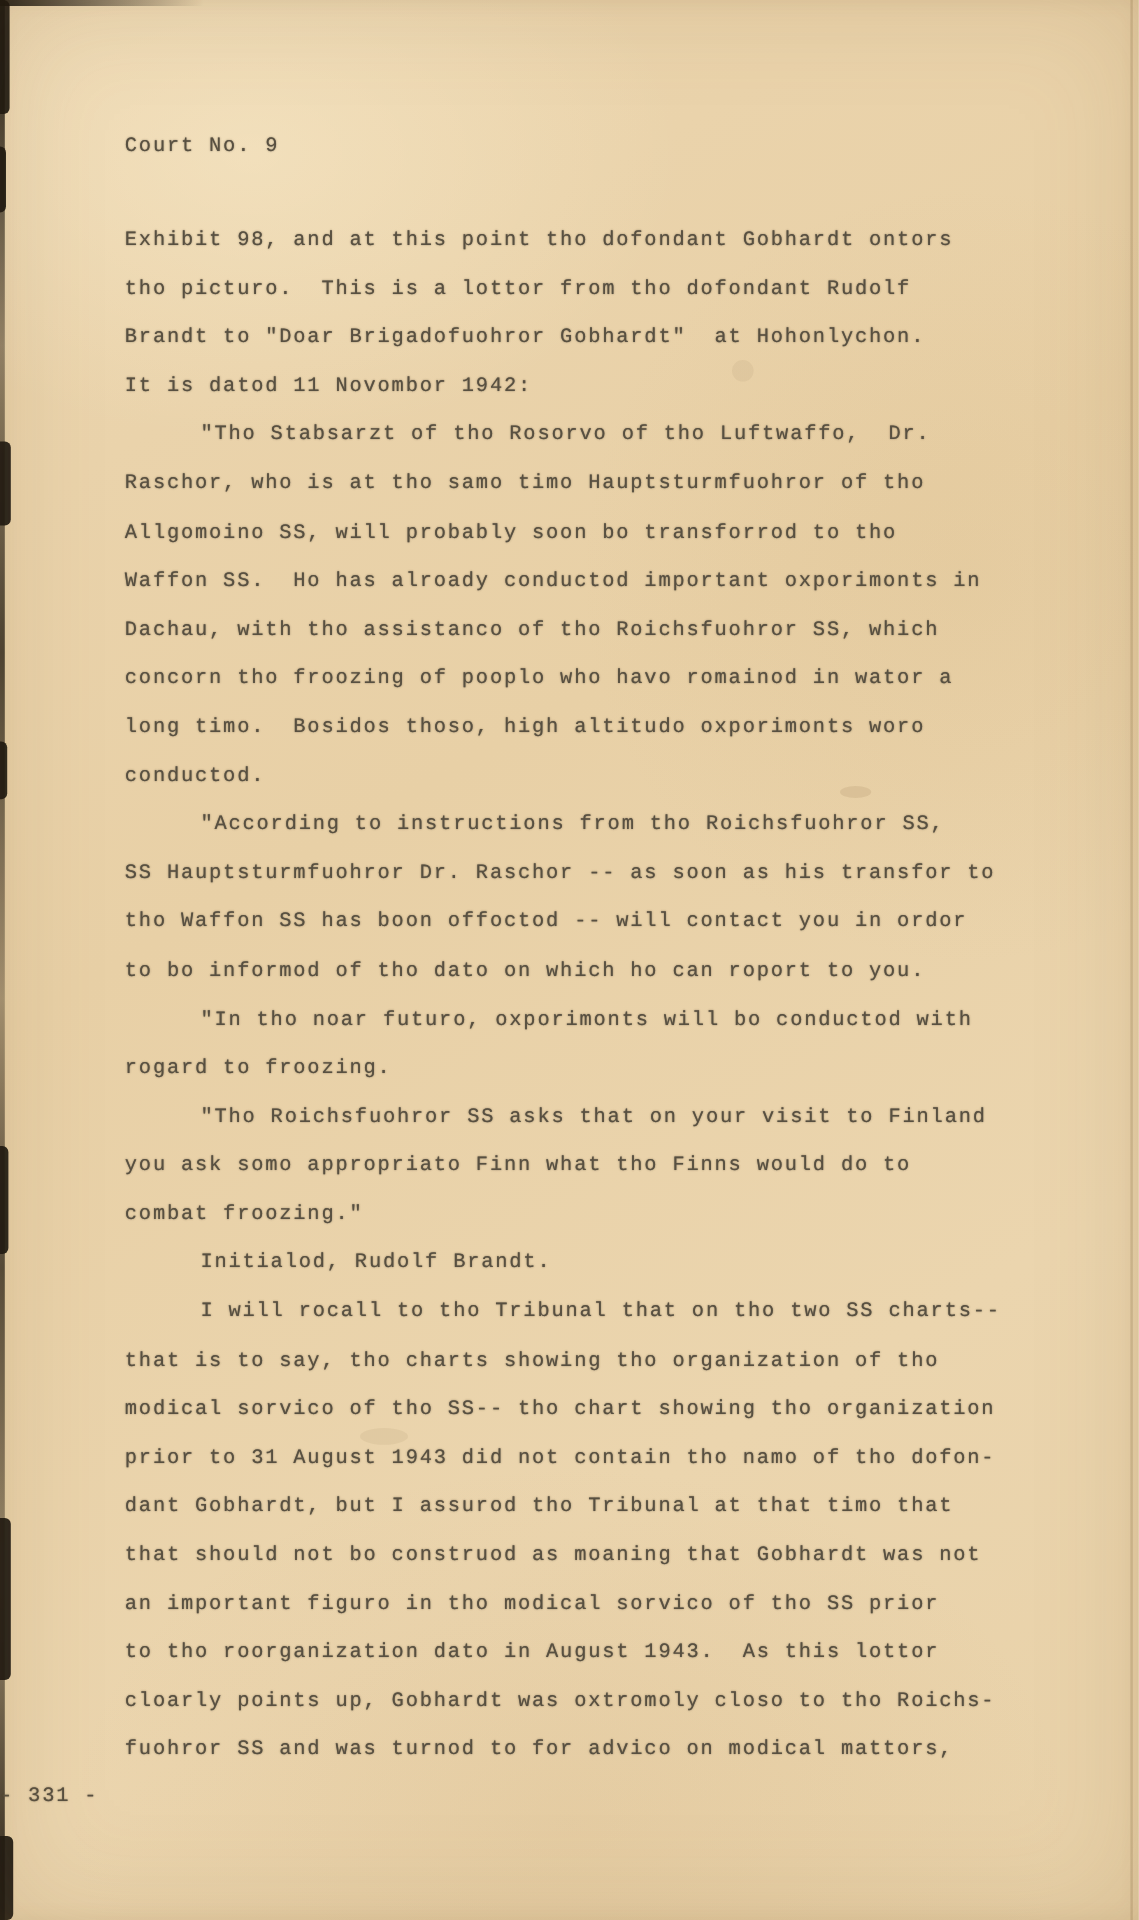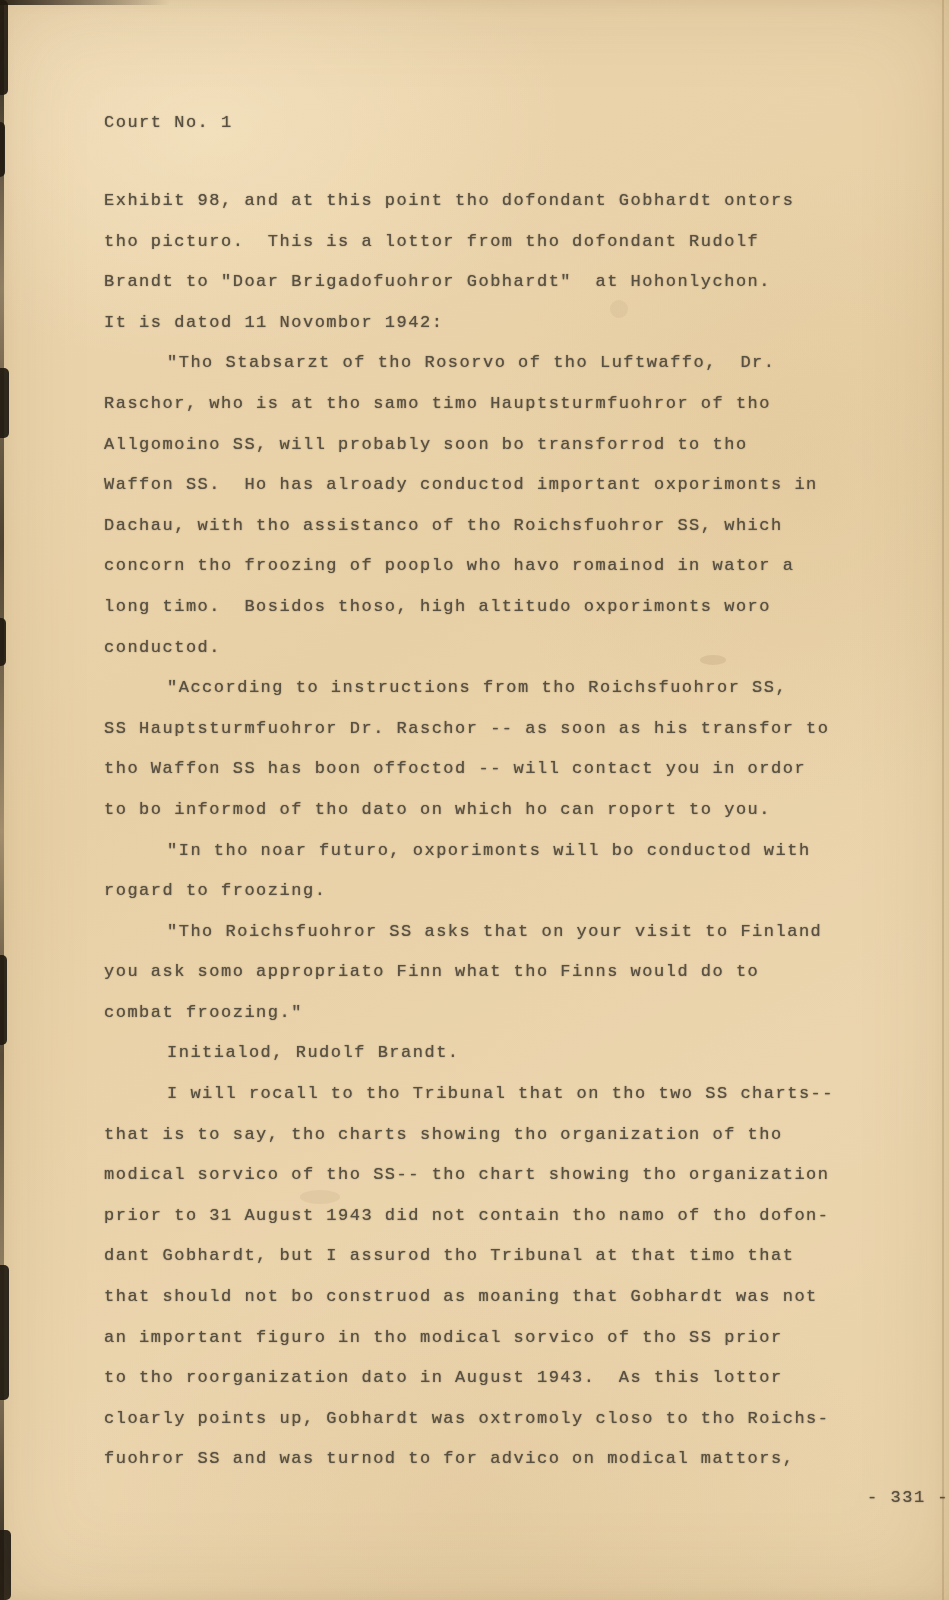--- a/index.html
+++ b/index.html
@@ -57,21 +57,21 @@
     text-shadow: 0 0 1px rgba(85,76,60,0.75), 0 0 2px rgba(85,76,60,0.22);
     white-space: pre;
   }
   .header { position: absolute; left: 104px; top: 66px; }
   .header .hline { line-height: 38px; height: 38px; }
   .doc-body { position: absolute; left: 104px; top: 181px; right: 60px; }
   .tline { line-height: 40.6px; height: 40.6px; }
   .tline.indent { padding-left: 63px; }
   .footer {
     position: absolute; left: 0; top: 1478px; width: 949px;
-    text-align: right; line-height: 40px;
+    text-align: left; line-height: 40px;
   }
 </style>
 </head>
 <body>
 
 <div class="page">
 
   <div class="edge-line"></div>
   <div class="blot b1"></div>
   <div class="blot b2"></div>
@@ -80,20 +80,20 @@
   <div class="blot b5"></div>
   <div class="blot b6"></div>
   <div class="blot b7"></div>
   <div class="top-edge"></div>
   <div class="right-edge"></div>
   <div class="stain s1"></div>
   <div class="stain s2"></div>
   <div class="stain s3"></div>
 
   <div class="header ink">
-    <div class="hline">Court No. 1</div>
+    <div class="hline">Court No. 9</div>
   </div>
 
   <div class="doc-body ink" id="doc-body"><div class="paragraph"><div class="tline">Exhibit 98, and at this point tho dofondant Gobhardt ontors</div><div class="tline">tho picturo.  This is a lottor from tho dofondant Rudolf</div><div class="tline">Brandt to "Doar Brigadofuohror Gobhardt"  at Hohonlychon.</div><div class="tline">It is datod 11 Novombor 1942:</div></div><div class="paragraph"><div class="tline indent">"Tho Stabsarzt of tho Rosorvo of tho Luftwaffo,  Dr.</div><div class="tline">Raschor, who is at tho samo timo Hauptsturmfuohror of tho</div><div class="tline">Allgomoino SS, will probably soon bo transforrod to tho</div><div class="tline">Waffon SS.  Ho has alroady conductod important oxporimonts in</div><div class="tline">Dachau, with tho assistanco of tho Roichsfuohror SS, which</div><div class="tline">concorn tho froozing of pooplo who havo romainod in wator a</div><div class="tline">long timo.  Bosidos thoso, high altitudo oxporimonts woro</div><div class="tline">conductod.</div></div><div class="paragraph"><div class="tline indent">"According to instructions from tho Roichsfuohror SS,</div><div class="tline">SS Hauptsturmfuohror Dr. Raschor -- as soon as his transfor to</div><div class="tline">tho Waffon SS has boon offoctod -- will contact you in ordor</div><div class="tline">to bo informod of tho dato on which ho can roport to you.</div></div><div class="paragraph"><div class="tline indent">"In tho noar futuro, oxporimonts will bo conductod with</div><div class="tline">rogard to froozing.</div></div><div class="paragraph"><div class="tline indent">"Tho Roichsfuohror SS asks that on your visit to Finland</div><div class="tline">you ask somo appropriato Finn what tho Finns would do to</div><div class="tline">combat froozing."</div></div><div class="paragraph"><div class="tline indent">Initialod, Rudolf Brandt.</div></div><div class="paragraph"><div class="tline indent">I will rocall to tho Tribunal that on tho two SS charts--</div><div class="tline">that is to say, tho charts showing tho organization of tho</div><div class="tline">modical sorvico of tho SS-- tho chart showing tho organization</div><div class="tline">prior to 31 August 1943 did not contain tho namo of tho dofon-</div><div class="tline">dant Gobhardt, but I assurod tho Tribunal at that timo that</div><div class="tline">that should not bo construod as moaning that Gobhardt was not</div><div class="tline">an important figuro in tho modical sorvico of tho SS prior</div><div class="tline">to tho roorganization dato in August 1943.  As this lottor</div><div class="tline">cloarly points up, Gobhardt was oxtromoly closo to tho Roichs-</div><div class="tline">fuohror SS and was turnod to for advico on modical mattors,</div></div></div>
 
   <div class="footer ink">- 331 -</div>
 
 </div>
 
 </body></html>

